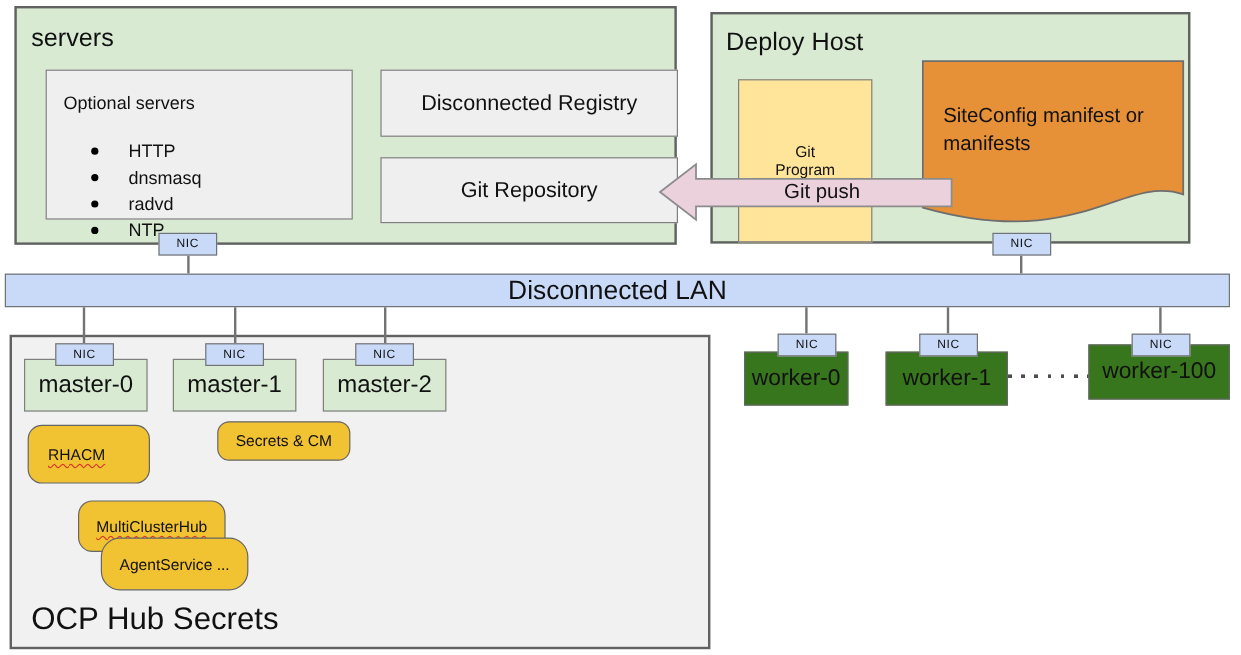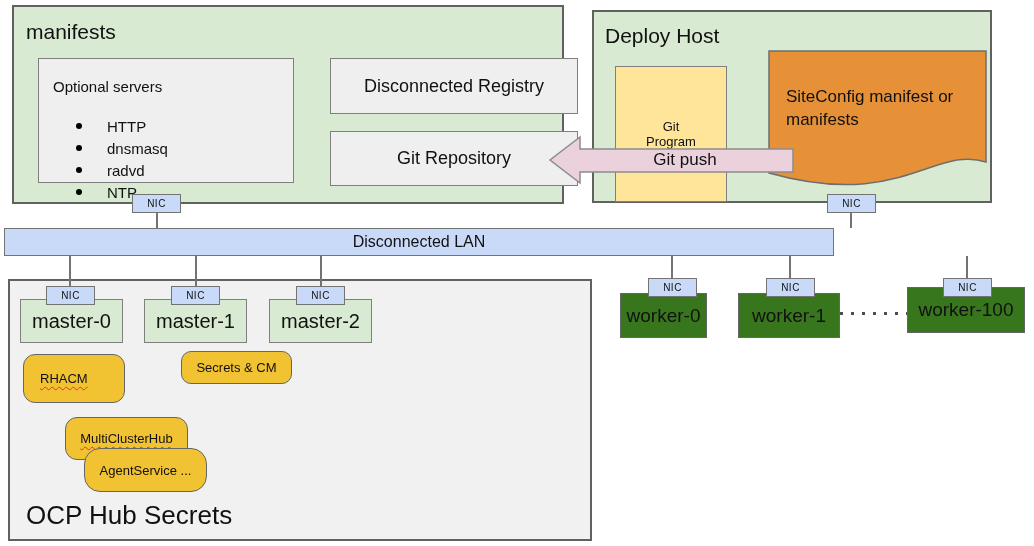--- a/index.html
+++ b/index.html
@@ -14,21 +14,21 @@
   .box-gray  { background:#efefef; border:1.5px solid #7f7f7f; }
   .box-green { background:#d9ead3; border:1.5px solid #7f7f7f; }
   .box-yellow{ background:#ffe599; border:1.5px solid #7f7f7f; }
   .box-darkgreen { background:#38761d; border:1.5px solid #666; }
   .box-gold { background:#f1c232; border:1.5px solid #666; border-radius:12px; }
 
   .center { display:flex; align-items:center; justify-content:center; text-align:center; }
 
   .title-lg { font-size:21px; }
   .title-xl { font-size:26px; }
-  .t18 { font-size:18px;margin-left:13px; }
+  .t18 { font-size:18px; }
   .t17 { font-size:17px; }
   .t20 { font-size:20px; }
   .t19 { font-size:19px; }
   .t13 { font-size:13px; }
 
   .nic { width:49px; height:19px; background:#c9daf8; border:1.5px solid #737373;
          font-size:10px; z-index:20; letter-spacing:.5px; }
   .vline { width:2px; background:#737373; z-index:1; }
 
   .opt-heading { padding:19px 0 0 14px; font-size:15px; }
@@ -46,21 +46,21 @@
     background-image:repeating-linear-gradient(90deg,#4d4d4d 0 3px,transparent 3px 11px); }
 
   svg { display:block; }
 </style>
 </head>
 <body>
 
 <div class="canvas">
 
   <div class="abs container-green" style="left:12px; top:5px; width:552px; height:199px;"></div>
-  <div class="abs title-lg" style="left:26px; top:20px;">manifests</div>
+  <div class="abs title-lg" style="left:26px; top:20px;">servers</div>
 
   <div class="abs box-gray" style="left:38px; top:58px; width:256px; height:125px;">
     <div class="opt-heading">Optional servers</div>
     <div class="opt-list">
       <div class="opt-row">
         <span class="bullet"></span>
         <span class="opt-text">HTTP</span>
       </div>
       <div class="opt-row">
         <span class="bullet"></span>
@@ -98,22 +98,22 @@
   <svg class="abs" style="left:548px; top:134px; z-index:30;" width="248" height="52" viewBox="0 0 248 52">
     <polygon points="245,15 32,15 32,3 2,26 32,49 32,38 245,38" fill="#ead1dc" stroke="#8c8c8c" stroke-width="1.5"></polygon>
   </svg>
   <div class="abs t17 center" style="left:600px; top:150px; width:170px; z-index:31;">Git push</div>
 
   <div class="abs vline" style="left:156px; top:213px; height:15px;"></div>
   <div class="abs vline" style="left:850px; top:213px; height:15px;"></div>
   <div class="abs nic center" style="left:132px; top:194px;">NIC</div>
   <div class="abs nic center" style="left:827px; top:194px;">NIC</div>
 
-  <div class="abs center" style="left:4px; top:228px; width:830px; height:28px;
-        background:#c9daf8; border:1.5px solid #737373; font-size:16px; z-index:3;">Disconnected LAN</div>
+  <div class="abs center" style="left:4px; top:228px; width:1021px; height:28px;
+        background:#c9daf8; border:1.5px solid #737373; font-size:22px; z-index:3;">Disconnected LAN</div>
 
   <div class="abs vline" style="left:69px;  top:256px; height:30px;"></div>
   <div class="abs vline" style="left:195px; top:256px; height:30px;"></div>
   <div class="abs vline" style="left:320px; top:256px; height:30px;"></div>
   <div class="abs vline" style="left:671px; top:256px; height:22px;"></div>
   <div class="abs vline" style="left:789px; top:256px; height:22px;"></div>
   <div class="abs vline" style="left:966px; top:256px; height:22px;"></div>
 
   <div class="abs container-gray" style="left:8px; top:279px; width:584px; height:262px;"></div>
   <div class="abs title-xl" style="left:26px; top:500px;">OCP Hub Secrets</div>

